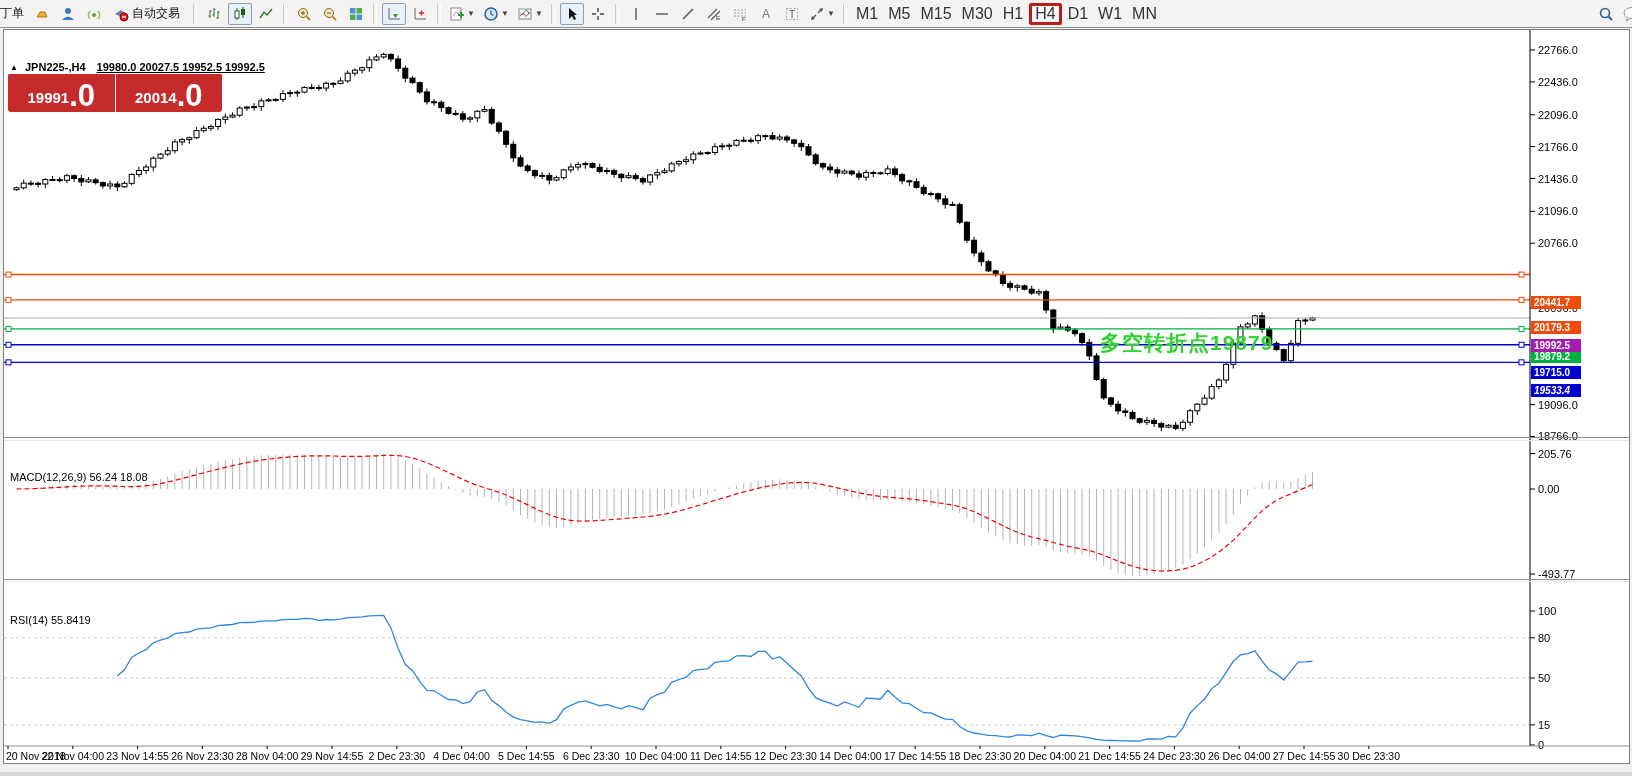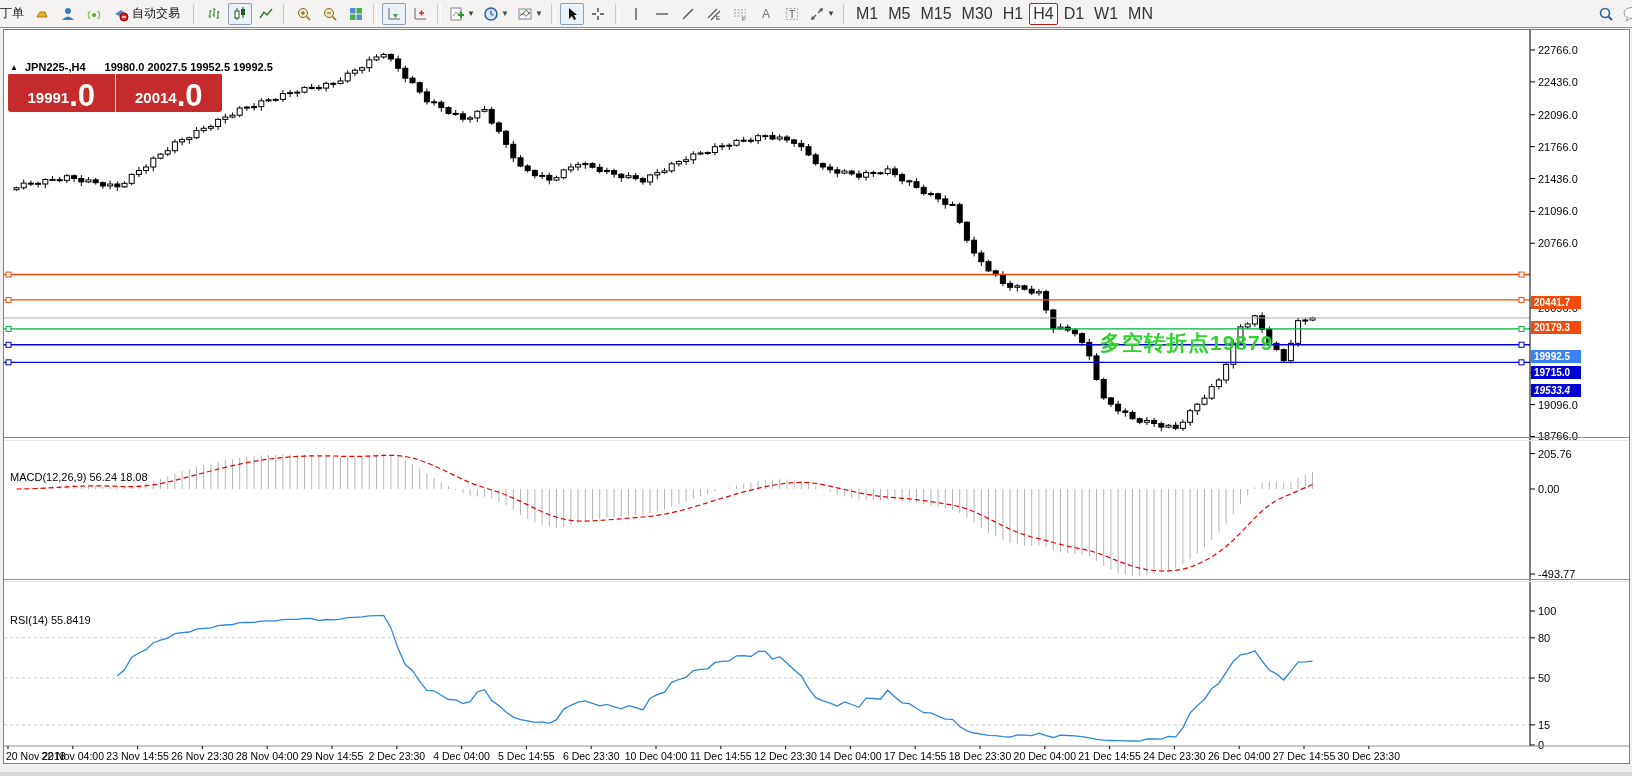--- a/index.html
+++ b/index.html
@@ -10,21 +10,21 @@
            border-bottom:1px solid #8f8f8f;display:flex;align-items:center;box-sizing:border-box;}
   .tb-btn{height:22px;min-width:24px;display:flex;align-items:center;justify-content:center;
           margin:0 1px;border:1px solid transparent;border-radius:2px;font-size:11px;color:#222;
           box-sizing:border-box;background:transparent;cursor:default;}
   .tb-btn.active{border:1px solid #8aa0b5;background:#e9f0f8;}
   .tb-sep{width:2px;height:20px;border-left:1px solid #c9c9c9;border-right:1px solid #ffffff;margin:0 4px;}
   .tb-txt{font-size:12px;color:#111;padding:0 3px;white-space:nowrap;}
   .tb-dd{font-size:8px;color:#444;margin-left:2px;}
   .tf-btn{height:22px;min-width:26px;padding:0 3px;display:flex;align-items:center;justify-content:center;
           font-size:16px;color:#333;border:1px solid transparent;border-radius:2px;margin:0 1px;box-sizing:border-box;}
-  .tf-btn.active{border:1px solid #b91c1c;background:#fbfbfb;}
+  .tf-btn.active{border:3px solid #b91c1c;background:#fbfbfb;}
   .tb-right{margin-left:auto;display:flex;align-items:center;}
   
   .chartwin{position:absolute;left:0;top:28px;width:1632px;height:748px;background:#f0f0f0;}
   #chart-svg{position:absolute;left:0;top:0;}
   .ohlc-title{position:absolute;left:10px;top:33px;font-size:11px;font-weight:bold;color:#000;white-space:nowrap;}
   .ohlc-title .tri{font-size:8px;vertical-align:1px;margin-right:4px;}
   .ind-label{position:absolute;font-size:11px;color:#000;white-space:nowrap;}
   .annotation{position:absolute;left:1100px;top:301px;font-size:21px;font-weight:bold;
               letter-spacing:1px;white-space:nowrap;}
   
@@ -923,21 +923,21 @@
           <line x1="1304" y1="746" x2="1304" y2="749" stroke="#000"></line>
           <text x="1304" y="760" text-anchor="middle">27 Dec 14:55</text>
           <line x1="1368.8" y1="746" x2="1368.8" y2="749" stroke="#000"></line>
           <text x="1368.8" y="760" text-anchor="middle">30 Dec 23:30</text>
         </g>
       </svg>
 
     <div class="ohlc-title">
       <span class="tri">▲</span>
       <span>JPN225-,H4</span>
-      <span style="margin-left:16px;">19980.0 20027.5 19952.5 19992.5</span>
+      <span style="margin-left:8px;text-decoration:underline;">19980.0 20027.5 19952.5 19992.5</span>
     </div>
 
     <div class="tpanel">
       <div class="tp-row2">
         <div class="tp-price left">
           <span class="tp-main">19991</span>
           <span class="tp-big">.0</span>
         </div>
         <div class="tp-price right">
           <span class="tp-main">20014</span>
@@ -950,16 +950,16 @@
     <div class="ind-label" style="left:10px;top:586px;">RSI(14) 55.8419</div>
 
     <div class="annotation" id="annotation" style="color: rgb(46, 211, 46);">多空转折点19879</div>
 
     <div id="price-tags">
         <div class="tag" style="background: rgb(240, 75, 11); top: 268px;">20441.7</div>
         <div class="tag" style="background: rgb(240, 75, 11); top: 293px;">20179.3</div>
         <div class="tag" style="background: rgb(0, 177, 64); top: 322px;">19879.2</div>
         <div class="tag" style="background: rgb(0, 0, 210); top: 338px;">19715.0</div>
         <div class="tag" style="background: rgb(0, 0, 210); top: 356px; font-style: italic;">19533.4</div>
-        <div class="tag" style="background: #3b82f6; top: 322px;">19992.5</div>
+        <div class="tag" style="background: #a21caf; top: 311px;">19992.5</div>
       </div>
   </div>
 </div>
 
 </body></html>

